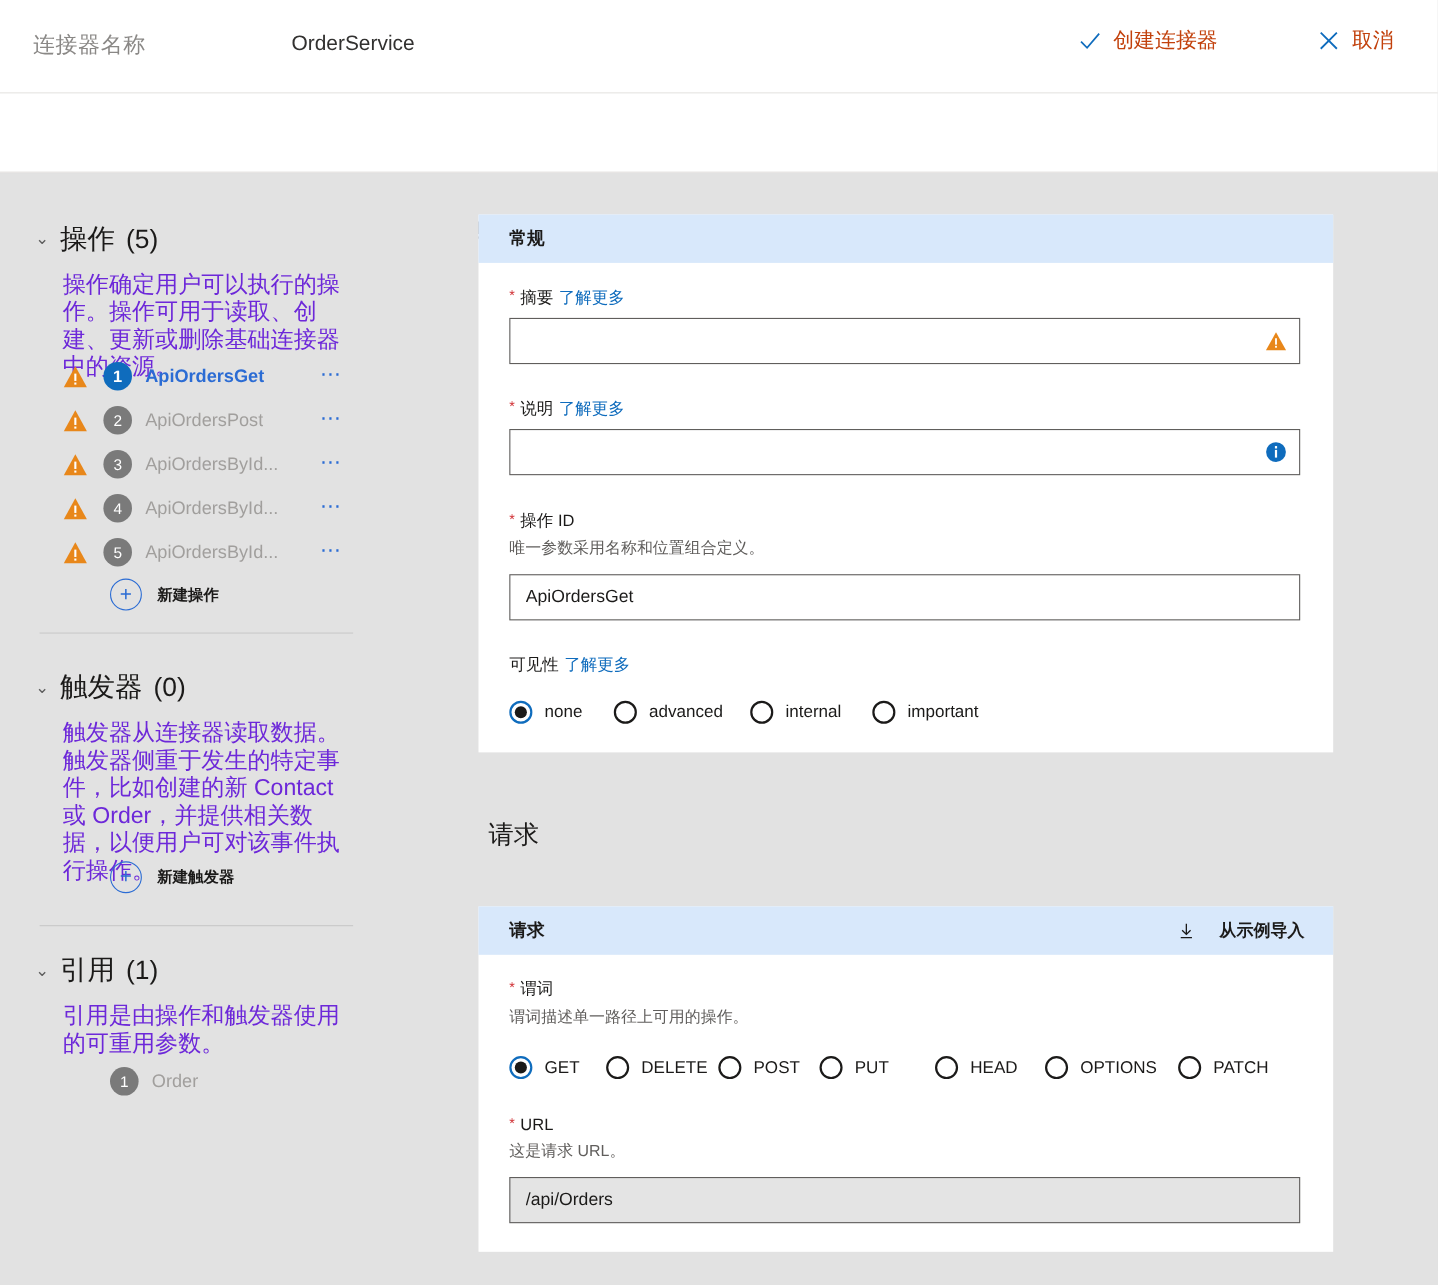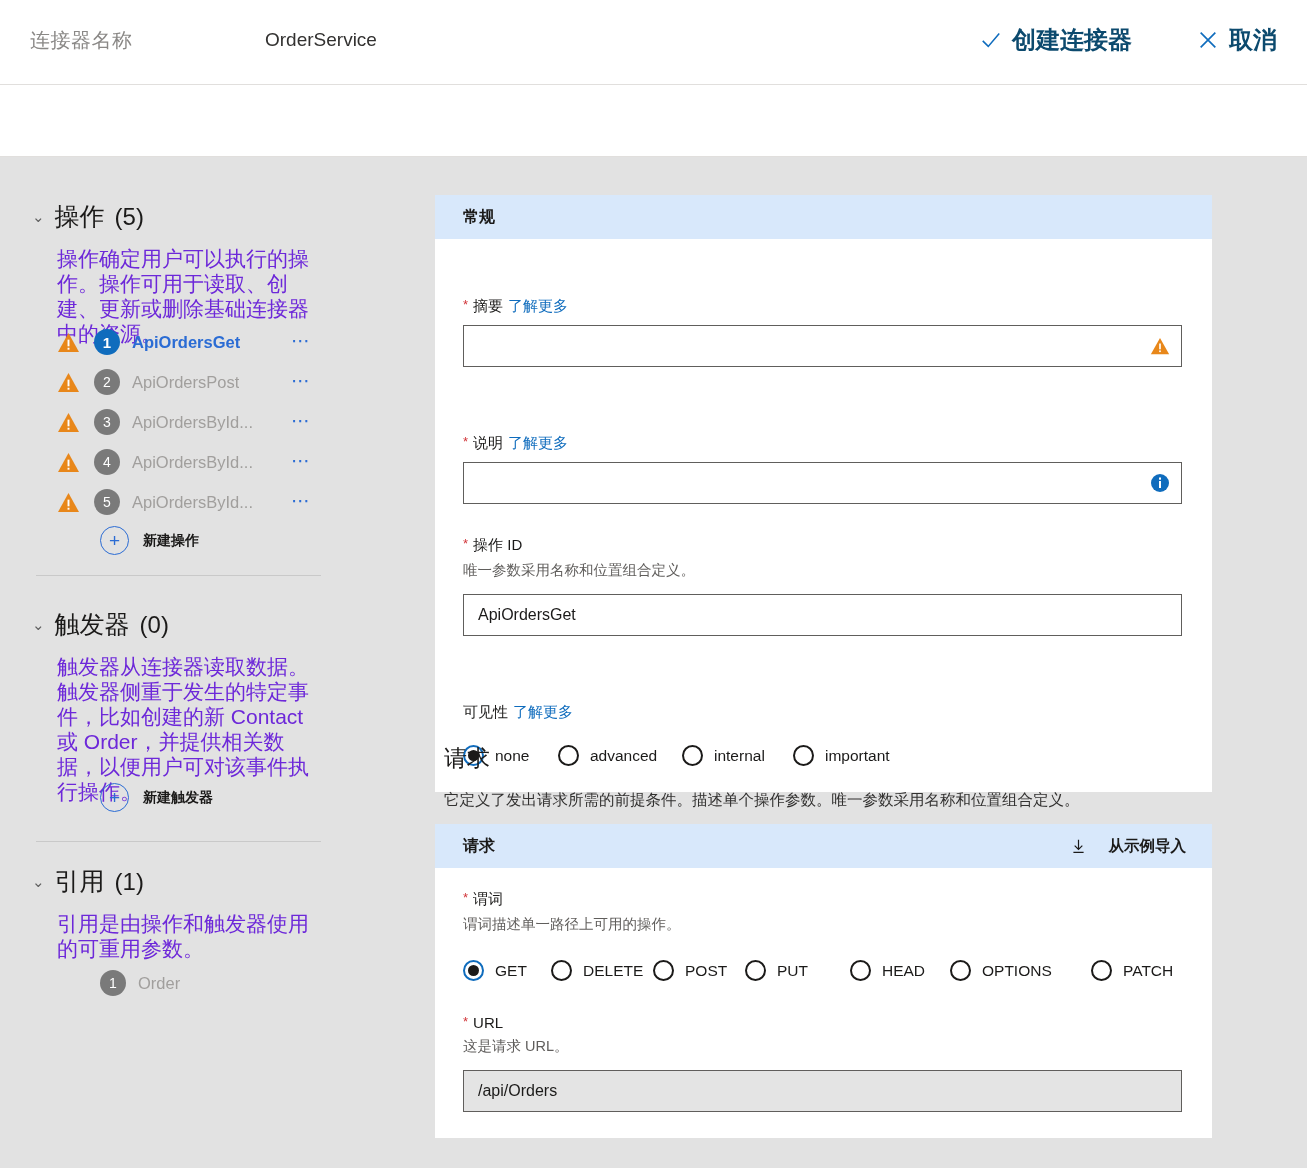--- a/index.html
+++ b/index.html
@@ -25,21 +25,21 @@
   .conn-name {
     position: absolute; left: 265px; top: 29px;
     font-size: 19px; color: #323130;
   }
   .cmd {
     position: absolute; top: 24px; display: flex; align-items: center;
     gap: 10px; cursor: pointer; user-select: none;
   }
   .cmd-create { left: 980px; }
   .cmd-cancel { left: 1197px; }
-  .cmd-label { font-size: 24px; color: #0c4a6e; font-weight: bold; }
+  .cmd-label { font-size: 19px; color: #c2410c; }
   .icon-check, .icon-x { width: 22px; height: 22px; display: block; }
 
   
   .tabstrip {
     position: absolute; left: 0; top: 85px; width: 1307px; height: 72px;
     background: #ffffff; border-bottom: 1px solid #e1dfdd;
   }
   .tab {
     position: absolute; top: 112px; font-size: 19px; color: #323130;
     cursor: pointer; padding-bottom: 9px;
@@ -141,21 +141,21 @@
     font-size: 15.5px; font-weight: bold; color: #1b1a19;
   }
   .card-body { padding: 22px 28px 26px 28px; }
 
   .field { margin-bottom: 0; }
   .f-label {
     font-size: 15px; color: #1b1a19; margin-bottom: 9px;
     display: flex; align-items: baseline; gap: 5px;
   }
   .req { color: #d13438; font-size: 13px; position: relative; top: -2px; }
-  .learn { color: #0f6cbd; cursor: pointer; font-size: 15px; margin-top: 36px; }
+  .learn { color: #0f6cbd; cursor: pointer; font-size: 15px; }
   .f-hint { font-size: 14.5px; color: #605e5c; margin: -3px 0 14px 0; }
 
   .inp-wrap { position: relative; width: 719px; }
   .inp {
     width: 719px; height: 42px; border: 1px solid #605e5c;
     background: #ffffff; font-size: 16px; color: #1b1a19;
     padding: 0 40px 0 14px; font-family: "Liberation Sans", sans-serif;
     outline: none;
   }
   .inp.readonly { background: #e4e4e4; border-color: #605e5c; }
@@ -387,21 +387,20 @@
           </div>
         </div>
       </div>
 
     </div>
   </div>
 
   <div style="position:absolute;left:9px;top:585px">
     <div class="sec2-title">请求</div>
   </div>
-  <div class="sec2-desc" style="position:absolute;left:9px;top:632px;width:790px">它定义了发出请求所需的前提条件。描述单个操作参数。唯一参数采用名称和位置组合定义。</div>
 
   <div class="card" style="top:666px">
     <div class="card-head">
       <span class="card-head-title">请求</span>
       <span class="import-btn">
         <svg style="width:17px;height:17px" viewBox="0 0 20 20">
           <path d="M10 2 L10 13 M5.5 9 L10 13.5 L14.5 9 M4 17 L16 17" fill="none" stroke="#1b1a19" stroke-width="1.4"></path>
         </svg>
         <span>从示例导入</span>
       </span>
@@ -428,21 +427,21 @@
             <span class="radio-label">POST</span>
           </div>
           <div class="radio-item" style="width:105px">
             <span class="radio"></span>
             <span class="radio-label">PUT</span>
           </div>
           <div class="radio-item" style="width:100px">
             <span class="radio"></span>
             <span class="radio-label">HEAD</span>
           </div>
-          <div class="radio-item" style="width:141px">
+          <div class="radio-item" style="width:121px">
             <span class="radio"></span>
             <span class="radio-label">OPTIONS</span>
           </div>
           <div class="radio-item">
             <span class="radio"></span>
             <span class="radio-label">PATCH</span>
           </div>
         </div>
       </div>
 

